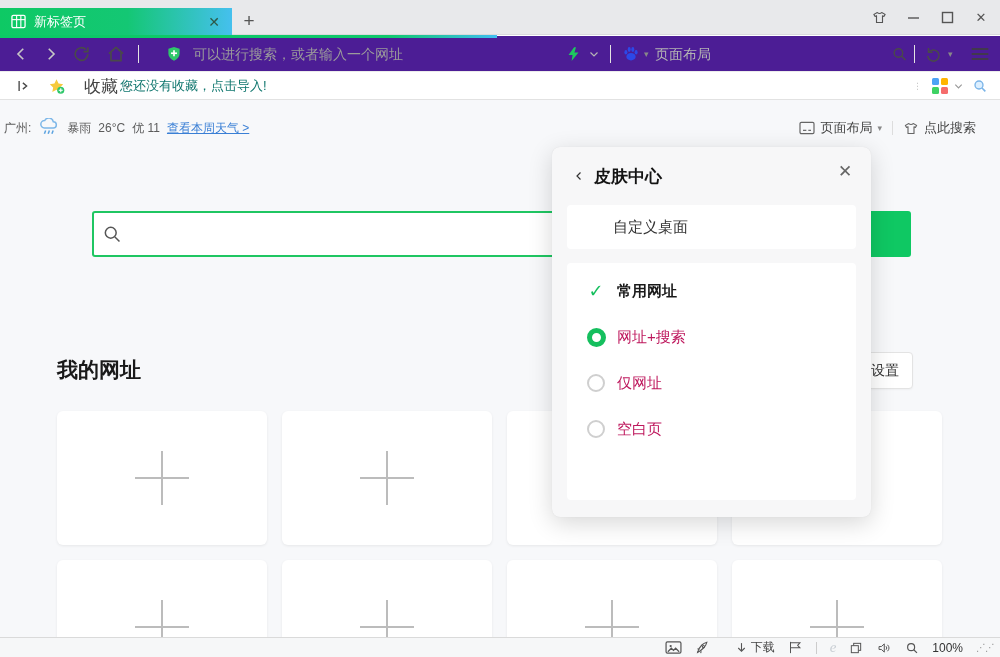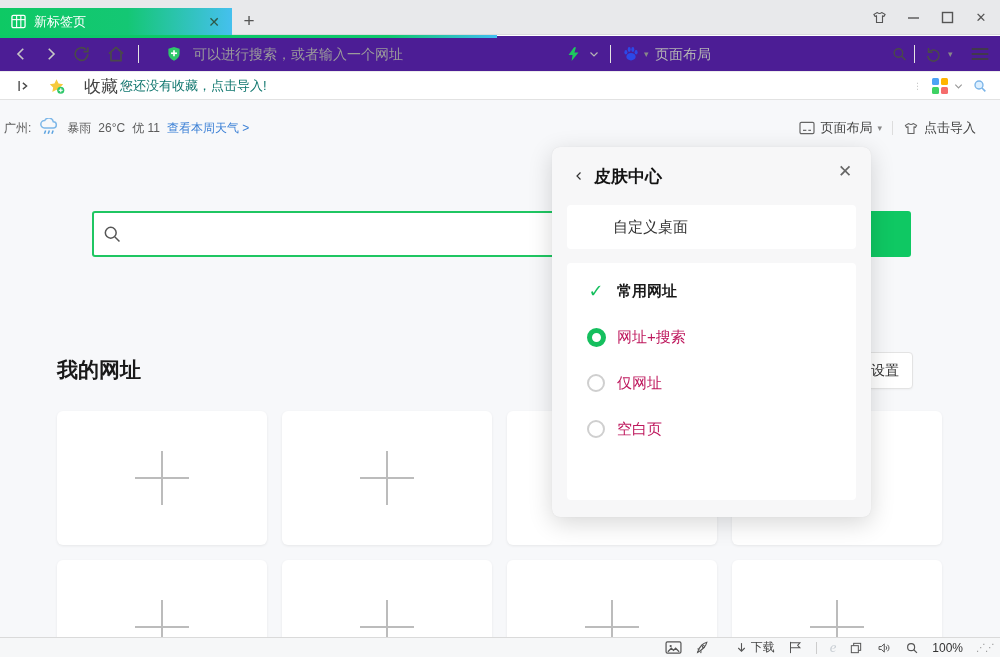--- a/index.html
+++ b/index.html
@@ -33,21 +33,21 @@
   .bookmarksbar { position:absolute; left:0; top:72px; width:1000px; height:28px; background:#fff; border-bottom:1px solid #e2e2e2; }
   .bookmarksbar .ic { position:absolute; top:50%; transform:translateY(-50%); display:flex; align-items:center; cursor:pointer; }
   .fav-label { font-size:17px; color:#444; margin-left:19px; }
   .bm-hint { position:absolute; left:120px; top:0; line-height:28px; font-size:13px; color:#0f766e; cursor:pointer; }
   .appgrid { display:grid; grid-template-columns:7px 7px; grid-template-rows:7px 7px; gap:2px; }
   .appgrid span { border-radius:1.5px; }
 
   
   .content { position:absolute; left:0; top:100px; width:1000px; height:537px; background:#f7f8fa; overflow:hidden; }
   .weather { position:absolute; left:4px; top:14px; height:28px; display:flex; align-items:center; gap:7px; font-size:12px; color:#5b5b5b; }
-  .weather-link { color:#3a7fd5; cursor:pointer; }
+  .weather-link { color:#3a7fd5; text-decoration:underline; cursor:pointer; }
   .top-right { position:absolute; right:24px; top:14px; height:28px; display:flex; align-items:center; gap:10px; font-size:13px; color:#444; }
   .tr-btn { display:flex; align-items:center; gap:5px; cursor:pointer; }
   .tr-div { width:1px; height:14px; background:#ddd; }
 
   .search-input { position:absolute; left:92px; top:111px; width:737px; height:46px; background:#fff;
         border:2px solid #1fc662; border-radius:3px; padding:0 14px 0 40px; font-size:16px; color:#333; outline:none; }
   .search-mag { position:absolute; left:102px; top:124px; pointer-events:none; }
   .search-go { position:absolute; left:837px; top:111px; width:74px; height:46px; background:#0fc863; border:none; border-radius:3px; cursor:pointer; }
 
   .sites-title { position:absolute; left:57px; top:256px; font-size:21px; font-weight:bold; color:#1a1a1a; }
@@ -274,21 +274,21 @@
             <line x1="14" y1="13.5" x2="18" y2="13.5"></line>
         </svg>
         <span>页面布局</span>
         <span class="caret">▾</span>
       </span>
       <span class="tr-div"></span>
       <span class="tr-btn">
         <svg width="16" height="15" viewBox="0 0 24 24" fill="none" stroke="#666" stroke-width="1.8" stroke-linejoin="round">
           <path d="M8.5 4 3 7l2 3.3 2.2-1.2V20h9.6V9.1L19 10.3 21 7l-5.5-3c-.8 1-1.9 1.6-3.5 1.6S9.3 5 8.5 4z"></path>
         </svg>
-        <span>点击导入</span>
+        <span>点此搜索</span>
       </span>
     </div>
 
     <input class="search-input" type="text" style="">
     <svg class="search-mag" width="20" height="20" viewBox="0 0 24 24" fill="none" stroke="#555" stroke-width="1.8">
       <circle cx="10.5" cy="10.5" r="6.5"></circle>
         <line x1="15.5" y1="15.5" x2="21" y2="21"></line>
     </svg>
     <button class="search-go"></button>
 

